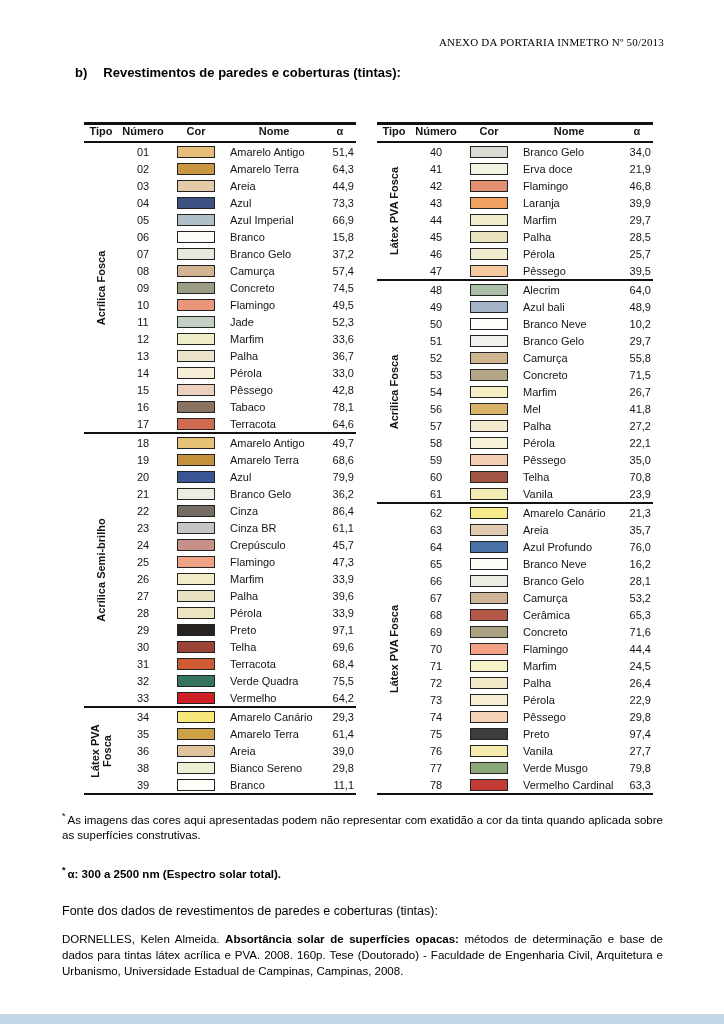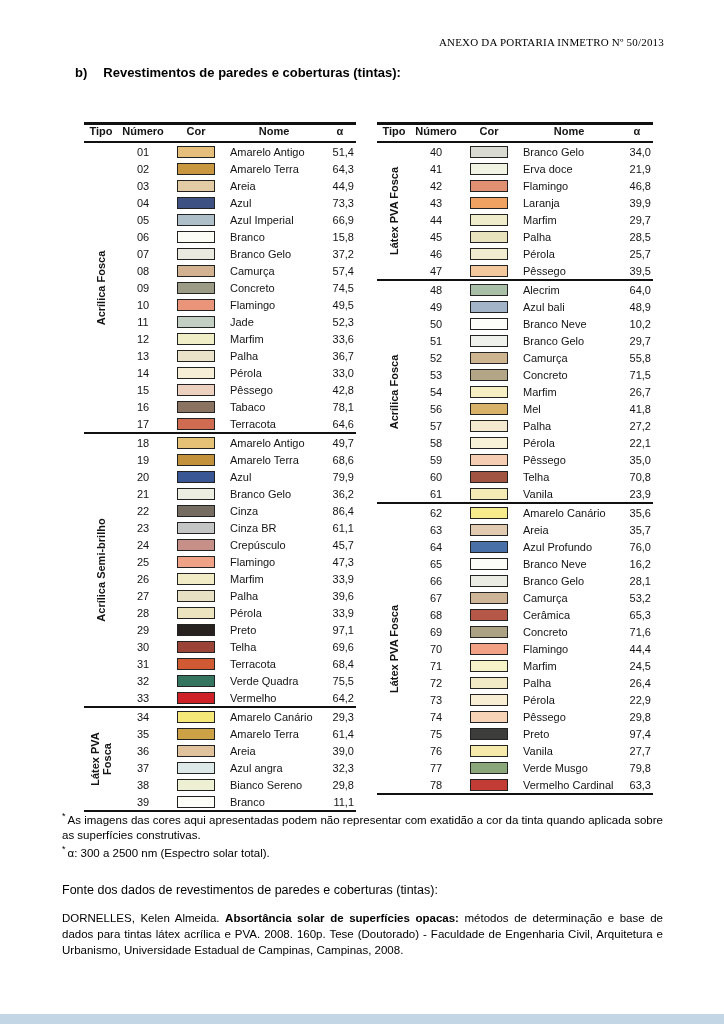--- a/index.html
+++ b/index.html
@@ -37,21 +37,21 @@
   .rows { flex:1; }
   .row { display:flex; align-items:center; height:17px; font-size:11px; }
   .c-num   { width:50px; text-align:center; }
   .c-cor   { width:56px; display:flex; justify-content:center; }
   .swatch  { width:38px; height:12px; border:1px solid #222; box-sizing:border-box; }
   .c-nome  { flex:1; padding-left:6px; white-space:nowrap; }
   .c-alpha { width:32px; text-align:right; padding-right:2px; }
 
   .notes { position:absolute; left:62px; top:810px; width:601px; font-size:11.5px; color:#000; }
   .note1 { text-align:justify; line-height:1.35; }
-  .note2 { font-weight:normal; margin-top:0; }
+  .note2 { font-weight:bold; margin-top:21px; }
   sup.star { font-size:9px; vertical-align:super; margin-right:2px; }
   .fonte-title { margin-top:24px; font-size:12.5px; }
   .fonte-ref { margin-top:13px; text-align:justify; line-height:1.4; font-size:11.5px; }
   .fonte-ref b { font-weight:bold; }
 
   .bottom-bar { position:absolute; left:0; bottom:0; width:724px; height:10px; background:#c3d6e5; }
 </style>
 </head>
 <body>
 
@@ -372,28 +372,20 @@
           </div>
           <div class="row">
             <div class="c-num">36</div>
             <div class="c-cor">
               <div class="swatch" style="background: rgb(224, 194, 156);"></div>
             </div>
             <div class="c-nome">Areia</div>
             <div class="c-alpha">39,0</div>
           </div>
           <div class="row">
-            <div class="c-num">37</div>
-            <div class="c-cor">
-              <div class="swatch" style="background: rgb(221, 232, 232);"></div>
-            </div>
-            <div class="c-nome">Azul angra</div>
-            <div class="c-alpha">32,3</div>
-          </div>
-          <div class="row">
             <div class="c-num">38</div>
             <div class="c-cor">
               <div class="swatch" style="background: rgb(238, 240, 212);"></div>
             </div>
             <div class="c-nome">Bianco Sereno</div>
             <div class="c-alpha">29,8</div>
           </div>
           <div class="row">
             <div class="c-num">39</div>
             <div class="c-cor">
@@ -602,21 +594,21 @@
         <div class="tipo-cell">
           <div class="tipo-label">Látex PVA Fosca</div>
         </div>
         <div class="rows">
           <div class="row">
             <div class="c-num">62</div>
             <div class="c-cor">
               <div class="swatch" style="background: rgb(246, 236, 140);"></div>
             </div>
             <div class="c-nome">Amarelo Canário</div>
-            <div class="c-alpha">35,6</div>
+            <div class="c-alpha">21,3</div>
           </div>
           <div class="row">
             <div class="c-num">63</div>
             <div class="c-cor">
               <div class="swatch" style="background: rgb(224, 203, 177);"></div>
             </div>
             <div class="c-nome">Areia</div>
             <div class="c-alpha">35,7</div>
           </div>
           <div class="row">

